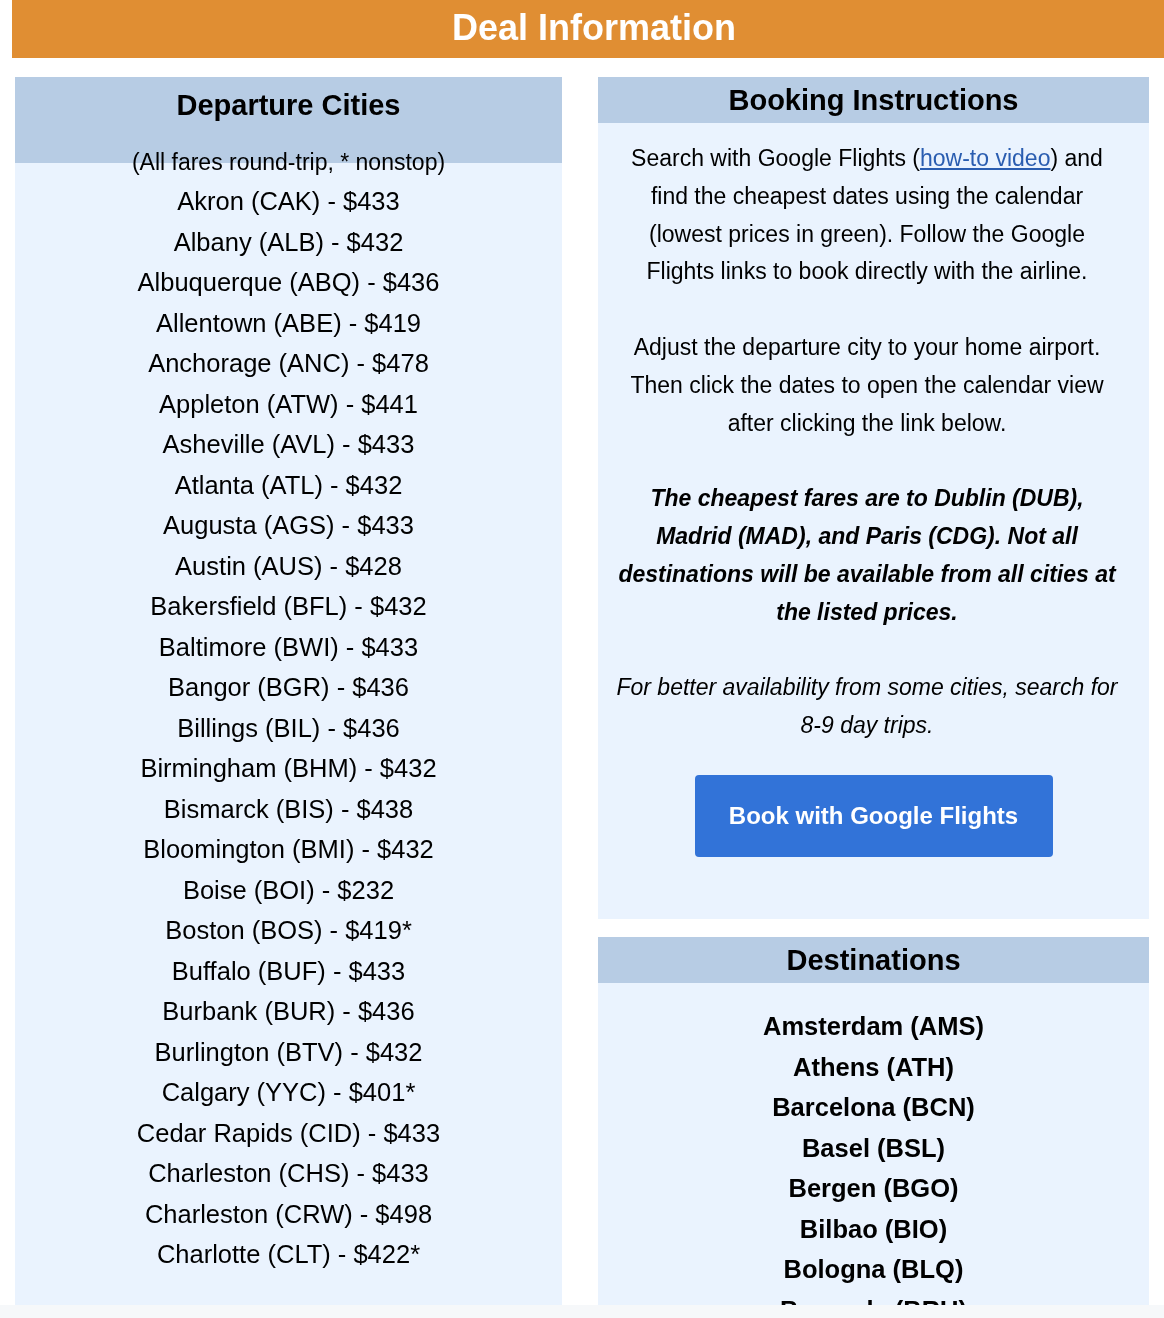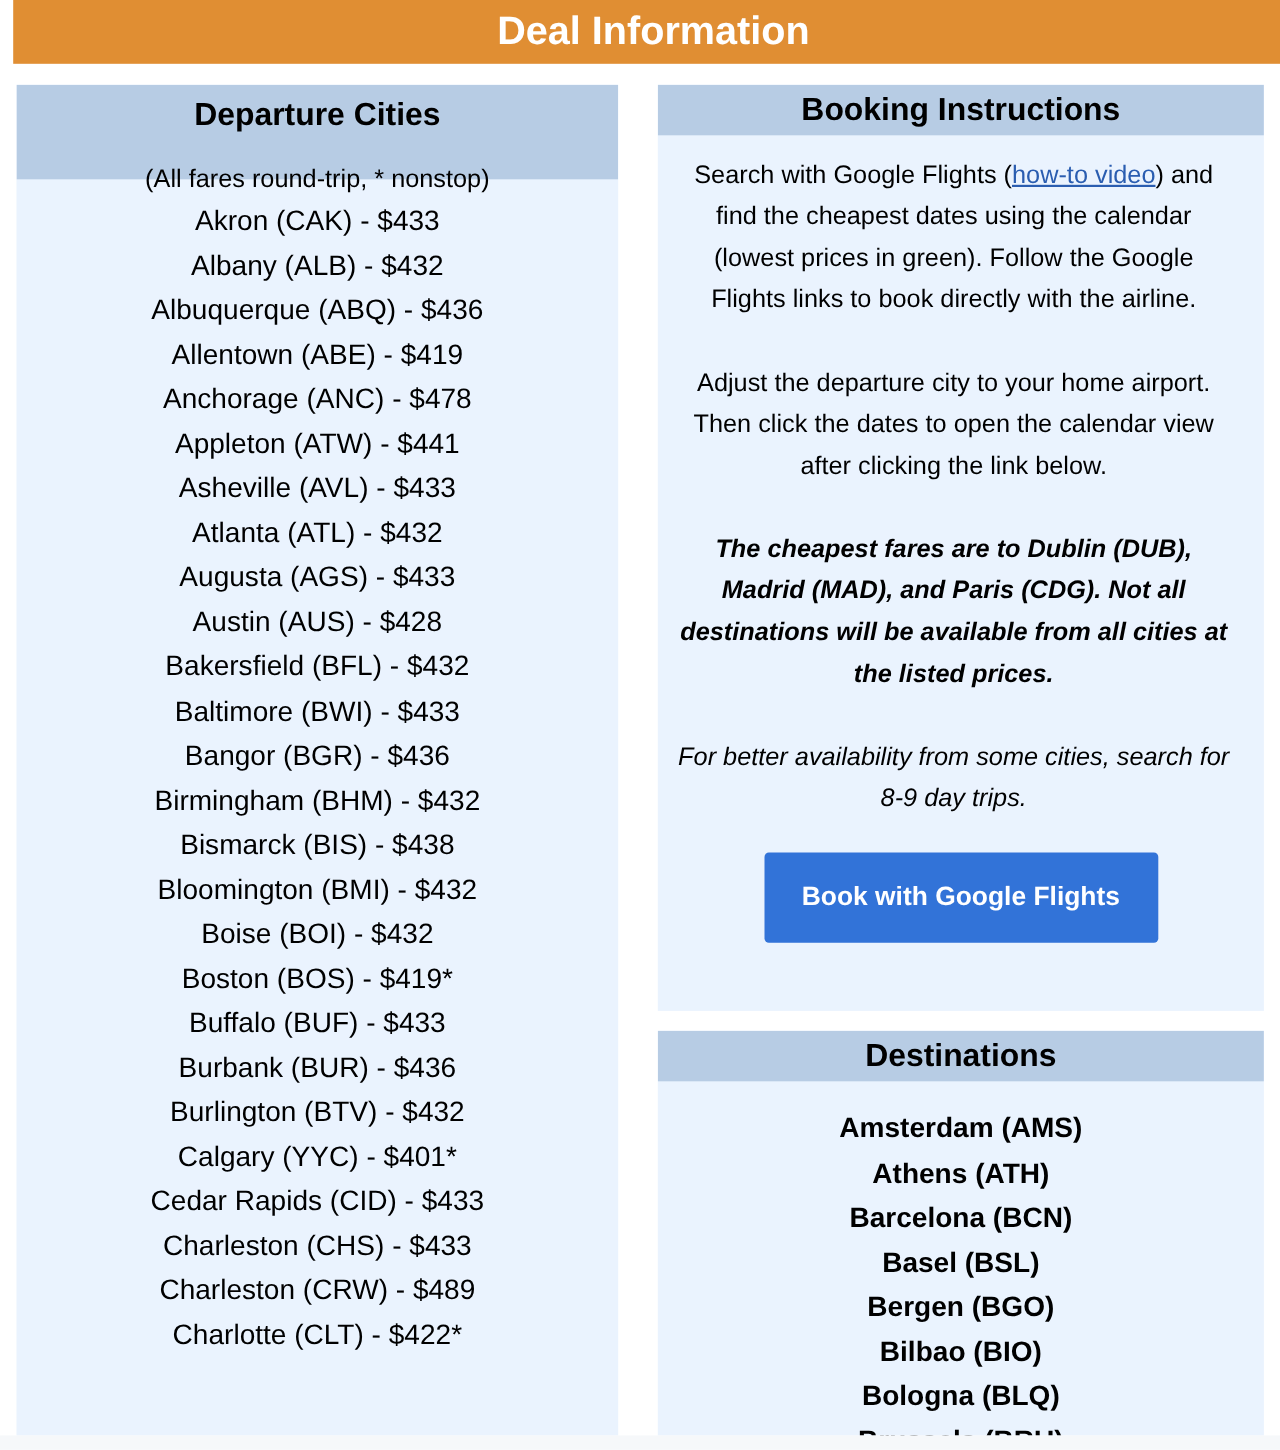--- a/index.html
+++ b/index.html
@@ -144,32 +144,33 @@
     <li>Allentown (ABE) - $419</li>
     <li>Anchorage (ANC) - $478</li>
     <li>Appleton (ATW) - $441</li>
     <li>Asheville (AVL) - $433</li>
     <li>Atlanta (ATL) - $432</li>
     <li>Augusta (AGS) - $433</li>
     <li>Austin (AUS) - $428</li>
     <li>Bakersfield (BFL) - $432</li>
     <li>Baltimore (BWI) - $433</li>
     <li>Bangor (BGR) - $436</li>
+    <li>Billings (BIL) - $436</li>
     <li>Birmingham (BHM) - $432</li>
     <li>Bismarck (BIS) - $438</li>
     <li>Bloomington (BMI) - $432</li>
-    <li>Boise (BOI) - $432</li>
+    <li>Boise (BOI) - $232</li>
     <li>Boston (BOS) - $419*</li>
     <li>Buffalo (BUF) - $433</li>
     <li>Burbank (BUR) - $436</li>
     <li>Burlington (BTV) - $432</li>
     <li>Calgary (YYC) - $401*</li>
     <li>Cedar Rapids (CID) - $433</li>
     <li>Charleston (CHS) - $433</li>
-    <li>Charleston (CRW) - $489</li>
+    <li>Charleston (CRW) - $498</li>
     <li>Charlotte (CLT) - $422*</li>
   </ul>
 </section>
 
 <section class="panel" id="booking-panel">
   <div class="panel-head">
     <div class="head-title">Booking Instructions</div>
   </div>
   <div class="booking-body">
     <p><span>Search with Google Flights (</span><a href="#">how-to video</a><span>) and find the cheapest dates using the calendar (lowest prices in green). Follow the Google Flights links to book directly with the airline.</span></p>

